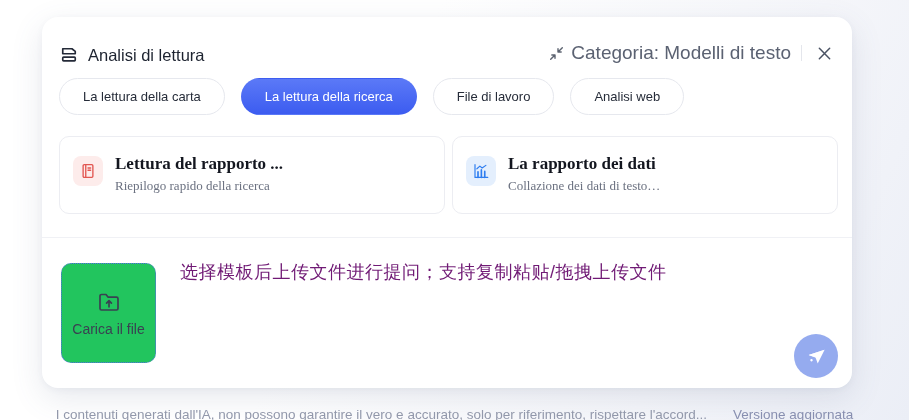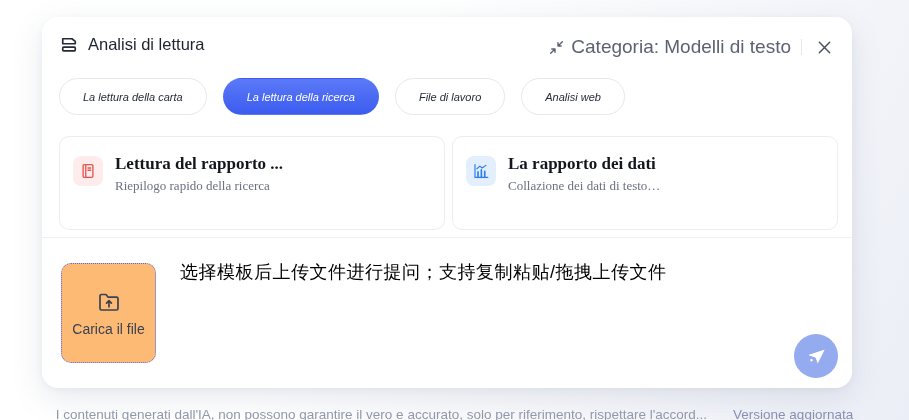--- a/index.html
+++ b/index.html
@@ -9,44 +9,43 @@
     background:linear-gradient(115deg, #ffffff 40%, #f5f6fa 75%, #ebeef6 100%);
     position:relative;
     color:#1e2433;
   }
   .dialog {
     position:absolute; left:42px; top:17px; width:810px; height:371px;
     background:#ffffff; border-radius:16px;
     box-shadow:0 10px 32px rgba(85,96,134,0.14), 0 2px 6px rgba(85,96,134,0.06);
   }
   
-  .header { position:absolute; top:18px; left:17px; right:16px; height:30px; display:flex; align-items:flex-start; }
+  .header { position:absolute; top:18px; left:17px; right:16px; height:30px; display:flex; align-items:flex-end; }
   .header-icon { width:20px; height:20px; margin-right:9px; display:flex; align-items:center; }
   .title { font-size:16.5px; color:#1d2330; }
   .header-right { margin-left:auto; display:flex; align-items:center; gap:10px; }
   .category { display:flex; align-items:center; gap:7px; font-size:19px; color:#5b6272; cursor:pointer; }
   .v-divider { width:1px; height:16px; background:#e4e6ec; }
   .close-btn { width:24px; height:24px; display:flex; align-items:center; justify-content:center; cursor:pointer; }
   
   .tabs { position:absolute; top:61px; left:17px; display:flex; gap:16px; }
   .tab {
     height:37px; padding:4px 23px; border-radius:19px; background:#fff;
-    border:1px solid #e6e8ee; font-size:11px; color:#262c39;
+    border:1px solid #e6e8ee; font-size:13px; color:#262c39;
     display:flex; align-items:center; cursor:pointer; white-space:nowrap;
     font-family:"Liberation Sans", sans-serif;
-    font-style:italic;
   }
   .tab.active {
     background:linear-gradient(180deg,#5b79f7,#3c5cf0);
     border-color:transparent; color:#ffffff;
   }
   
   .cards { position:absolute; top:119px; left:17px; right:14px; display:flex; gap:7px; }
   .card {
-    flex:1; height:94px; background:#fff; border:1px solid #ecedf2; border-radius:10px;
+    flex:1; height:78px; background:#fff; border:1px solid #ecedf2; border-radius:10px;
     display:flex; align-items:flex-start; padding:17px 13px; cursor:pointer; overflow:hidden;
   }
   .card-icon { width:30px; height:30px; border-radius:8px; flex:0 0 30px;
     display:flex; align-items:center; justify-content:center; margin-right:12px; margin-top:2px; }
   .card-icon.red   { background:#fdeceb; }
   .card-icon.blue  { background:#e4effd; }
   .card-icon.green { background:#e5f6ea; }
   .card-text { min-width:0; }
   .card-title {
     font-family:"Liberation Serif","DejaVu Serif",serif; font-weight:bold;
@@ -54,28 +53,28 @@
   }
   .card-sub {
     font-family:"Liberation Serif","DejaVu Serif",serif;
     font-size:13px; color:#6b7180; white-space:nowrap; overflow:hidden;
   }
   
   .h-divider { position:absolute; left:0; right:0; top:220px; border-top:1px solid #f0f1f5; }
   
   .upload-box {
     position:absolute; left:19px; top:246px; width:95px; height:100px;
-    border:1.5px dotted #5a66f1; border-radius:10px; background:#fdba74;
+    border:1.5px dotted #5a66f1; border-radius:10px; background:#22c55e;
     display:flex; flex-direction:column; align-items:center; justify-content:center; gap:7px;
     cursor:pointer;
   }
   .upload-label { font-size:14px; color:#3a4152; }
   .placeholder {
     position:absolute; left:138px; top:243px; right:70px;
-    font-size:18px; color:#000000; letter-spacing:0.5px; white-space:nowrap; overflow:hidden;
+    font-size:18px; color:#701a75; letter-spacing:0.5px; white-space:nowrap; overflow:hidden;
   }
   .send-btn {
     position:absolute; right:14px; bottom:10px; width:44px; height:44px; border-radius:50%;
     background:#95abef; display:flex; align-items:center; justify-content:center; cursor:pointer;
   }
   
   .footer {
     position:absolute; left:0; right:0; top:407px; text-align:center;
     font-size:13.5px; color:#9298ab; white-space:nowrap;
   }

